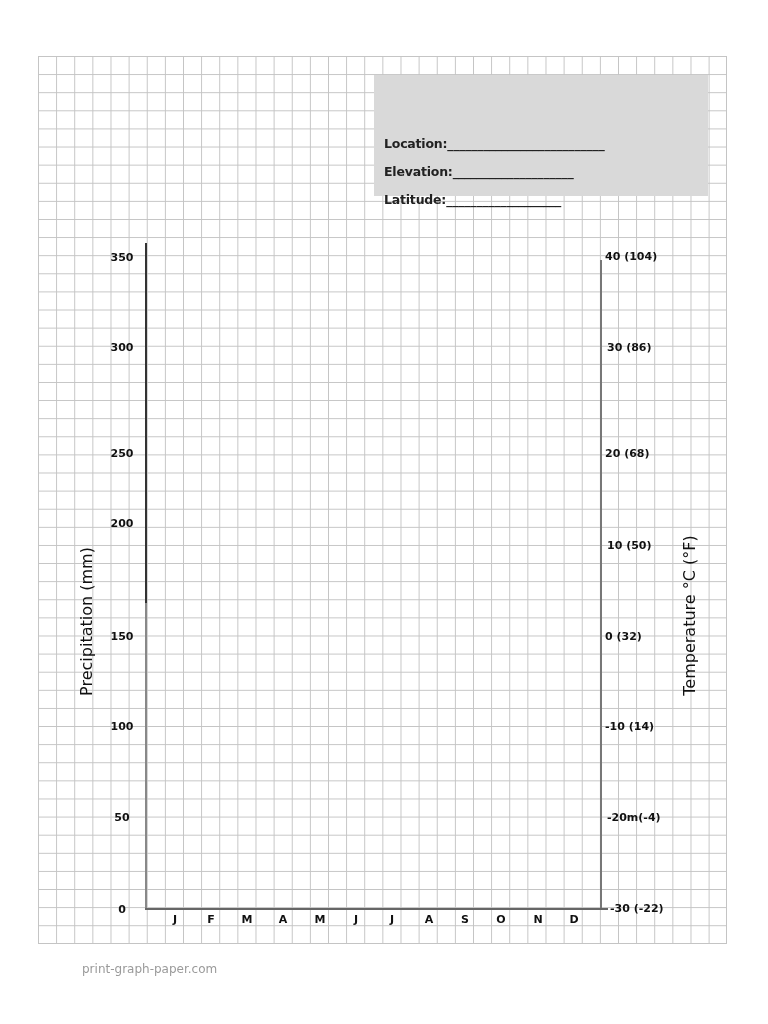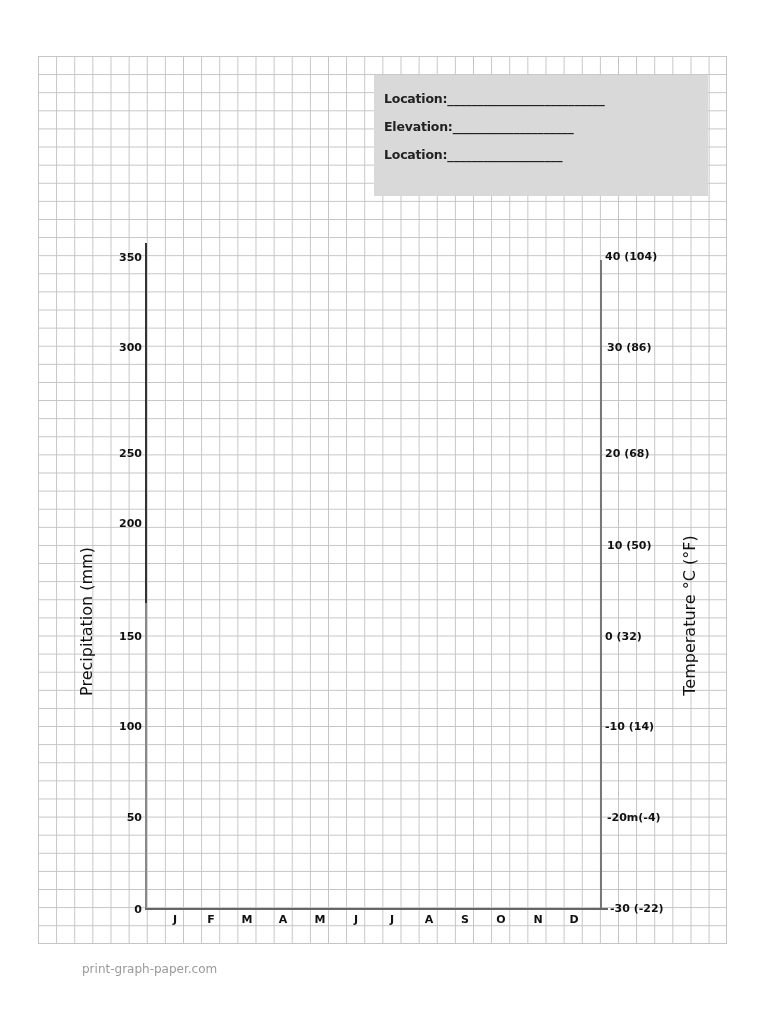--- a/index.html
+++ b/index.html
@@ -4,38 +4,38 @@
 <style>
   html,body{margin:0;padding:0;background:#ffffff;}
   body{width:768px;height:1024px;position:relative;overflow:hidden;font-family:"DejaVu Sans","Liberation Sans",sans-serif;}
   .grid{position:absolute;left:38px;top:56px;width:689px;height:888px;
     background-image:
       linear-gradient(to right,#c4c4c4 1px,transparent 1px),
       linear-gradient(to bottom,#c4c4c4 1px,transparent 1px);
     background-size:18.13px 18.12px;
     border-right:1px solid #c4c4c4;border-bottom:1px solid #c4c4c4;box-sizing:border-box;}
   .infobox{position:absolute;left:374px;top:75px;width:334px;height:121px;background:#d9d9d9;}
-  .info-line{position:absolute;left:10px;font-size:12.5px;font-weight:bold;color:#222;font-family:"DejaVu Sans",sans-serif;white-space:nowrap;letter-spacing:-0.2px;}
+  .info-line{position:absolute;left:10px;font-size:12.5px;font-weight:bold;color:#222;font-family:"DejaVu Sans",sans-serif;white-space:nowrap;letter-spacing:-0.2px;margin-top:45px;}
   .axis-v{position:absolute;width:2px;background:#555;}
   .axis-h{position:absolute;height:2px;background:#555;}
-  .tick-left{position:absolute;font-size:11px;font-weight:bold;color:#111;text-align:right;width:40px;}
+  .tick-left{position:absolute;font-size:11px;font-weight:bold;color:#111;text-align:center;width:40px;}
   .tick-right{position:absolute;font-size:11px;font-weight:bold;color:#111;white-space:nowrap;}
   .month{position:absolute;font-size:11px;font-weight:bold;color:#111;width:20px;text-align:center;}
   .ylabel{position:absolute;font-size:16px;color:#111;white-space:nowrap;transform-origin:center center;}
   .footer{position:absolute;left:38px;top:962px;font-size:12px;color:#9a9a9a;margin-left:44px;}
 </style>
 </head>
 <body>
 
 <div class="grid"></div>
 
 <div class="infobox">
   <div class="info-line" style="top:16px">Location:__________________________</div>
   <div class="info-line" style="top:44px">Elevation:____________________</div>
-  <div class="info-line" style="top:72px">Location:___________________</div>
+  <div class="info-line" style="top:72px">Latitude:___________________</div>
 </div>
 
 <div class="axis-v" style="left:145px;top:243px;height:360px;background:#333;"></div>
 <div class="axis-v" style="left:145px;top:603px;height:307px;background:#888;"></div>
 <div class="axis-v" style="left:600px;top:260px;height:650px;background:#777;"></div>
 <div class="axis-h" style="left:145px;top:908px;width:457px;background:#666;"></div>
 <div class="axis-h" style="left:602px;top:908px;width:6px;background:#666;"></div>
 
 <div class="tick-left" style="left:102px;top:251px">350</div>
 <div class="tick-left" style="left:102px;top:341px">300</div>

